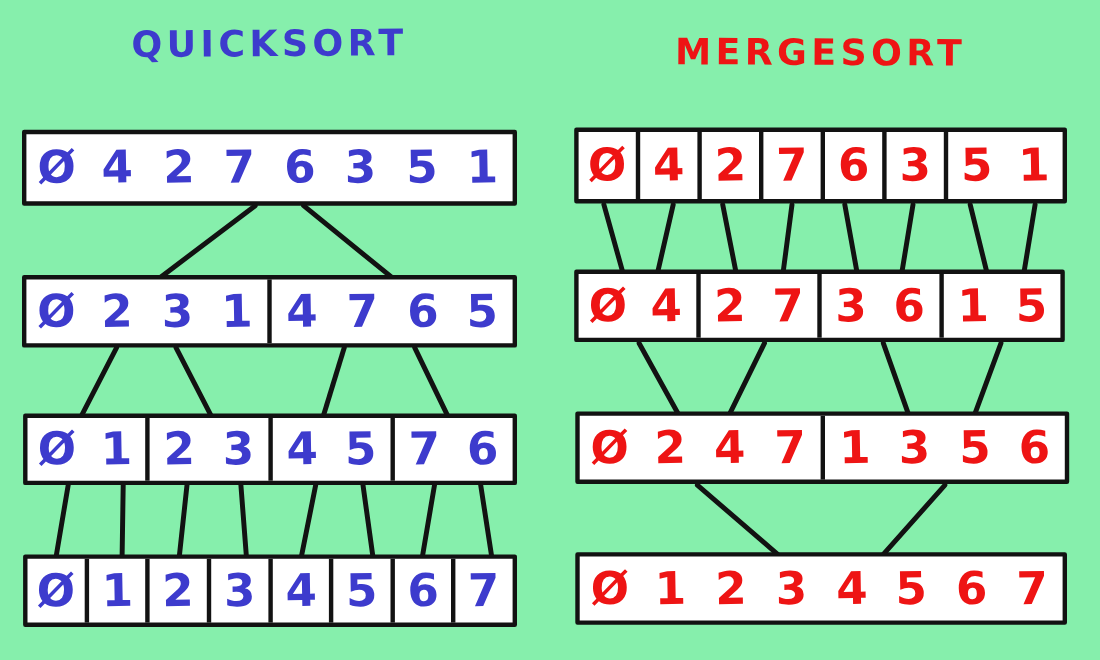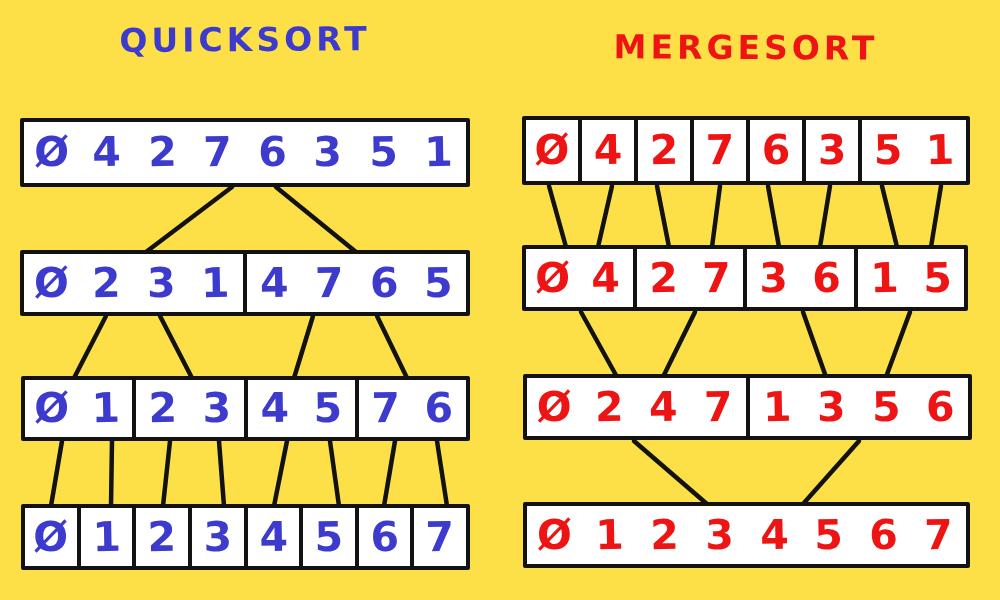--- a/index.html
+++ b/index.html
@@ -1,17 +1,17 @@
 <!DOCTYPE html>
 <html style="--c-quicksort_ink: #3d3bcd; --c-mergesort_ink: #ee1414; --c-stroke: #121212;"><head>
 <meta charset="utf-8">
 <style>
   html,body{margin:0;padding:0;background:#fff;}
   .canvas{
-    position:relative;width:1000px;height:600px;background:#fde047;
+    position:relative;width:1000px;height:600px;background:#86efac;
     font-family:"DejaVu Sans", sans-serif;overflow:hidden;
   }
   svg.connectors{position:absolute;left:0;top:0;width:1000px;height:600px;z-index:1;}
   svg.connectors line{stroke:var(--c-stroke);stroke-width:4.5;stroke-linecap:round;}
   .title{
     position:absolute;text-align:center;font-weight:bold;font-size:33px;
     letter-spacing:4px;z-index:2;white-space:nowrap;
   }
   .title.q{color:var(--c-quicksort_ink);transform:rotate(-0.4deg);}
   .title.m{color:var(--c-mergesort_ink);transform:rotate(0.3deg);}

